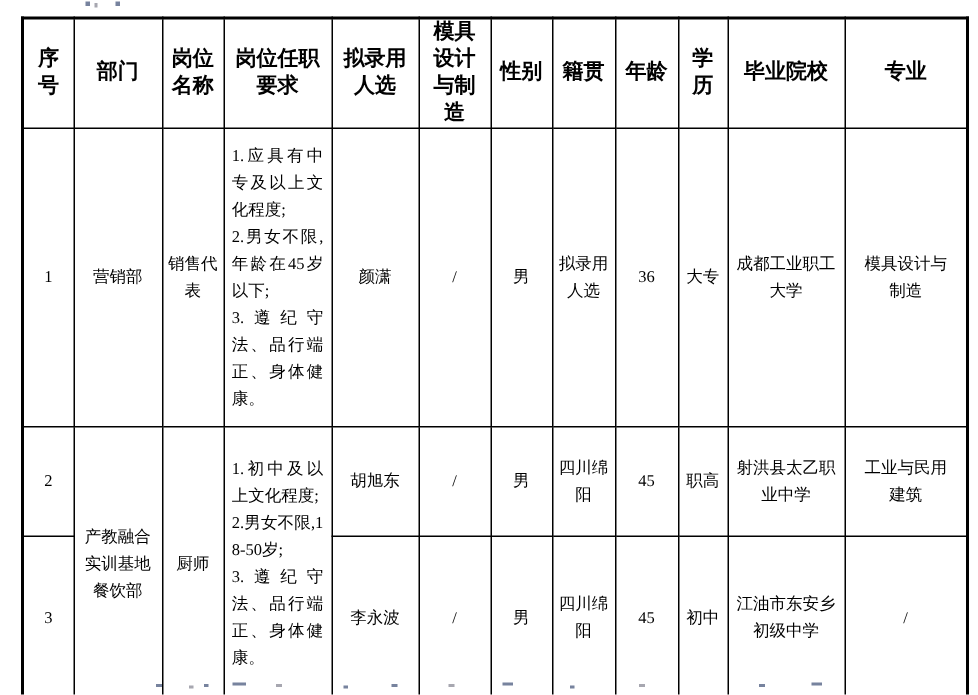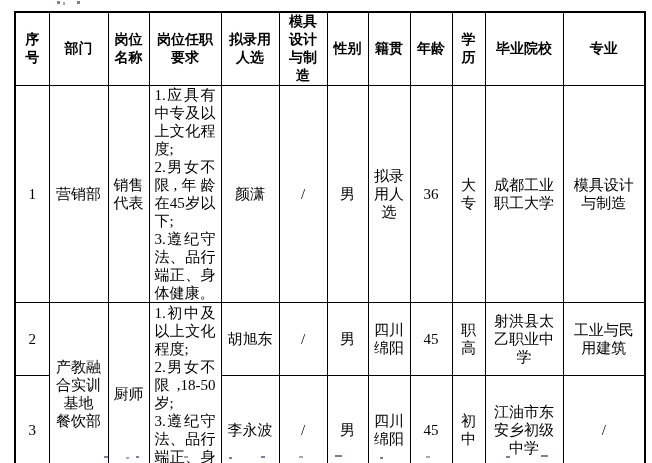--- a/index.html
+++ b/index.html
@@ -36,21 +36,21 @@
     color: #000000;
   }
   th {
     font-weight: bold;
     font-size: 14px;
     line-height: 18px;
     white-space: normal;
   }
   td {
     font-weight: normal;
-    font-size: 15px;
+    font-size: 11px;
     line-height: 18px;
     white-space: pre-wrap;
   }
   tr.r-head { height: 57px; }
   tr.r-1 { height: 199px; }
   tr.r-2 { height: 73px; }
   tr.r-3 { height: 110px; }
 
   .c-no     { padding: 0 4px; }
   .c-dept   { padding: 0 5px; }

